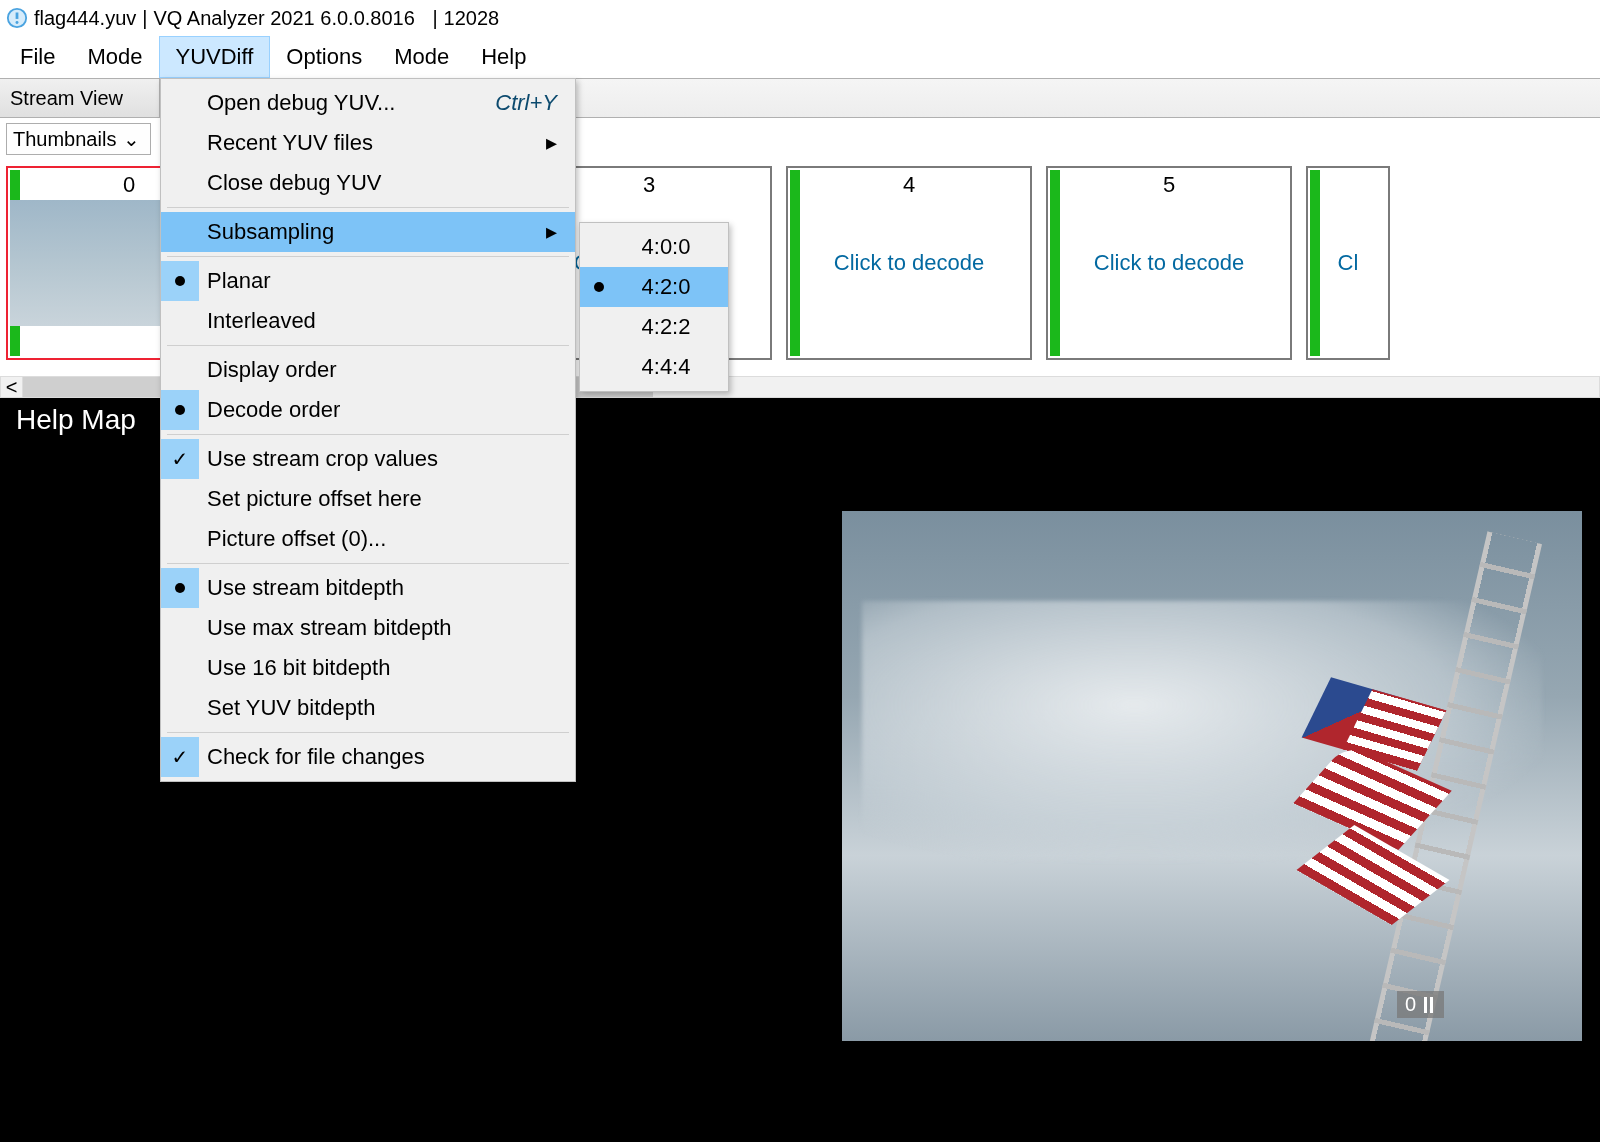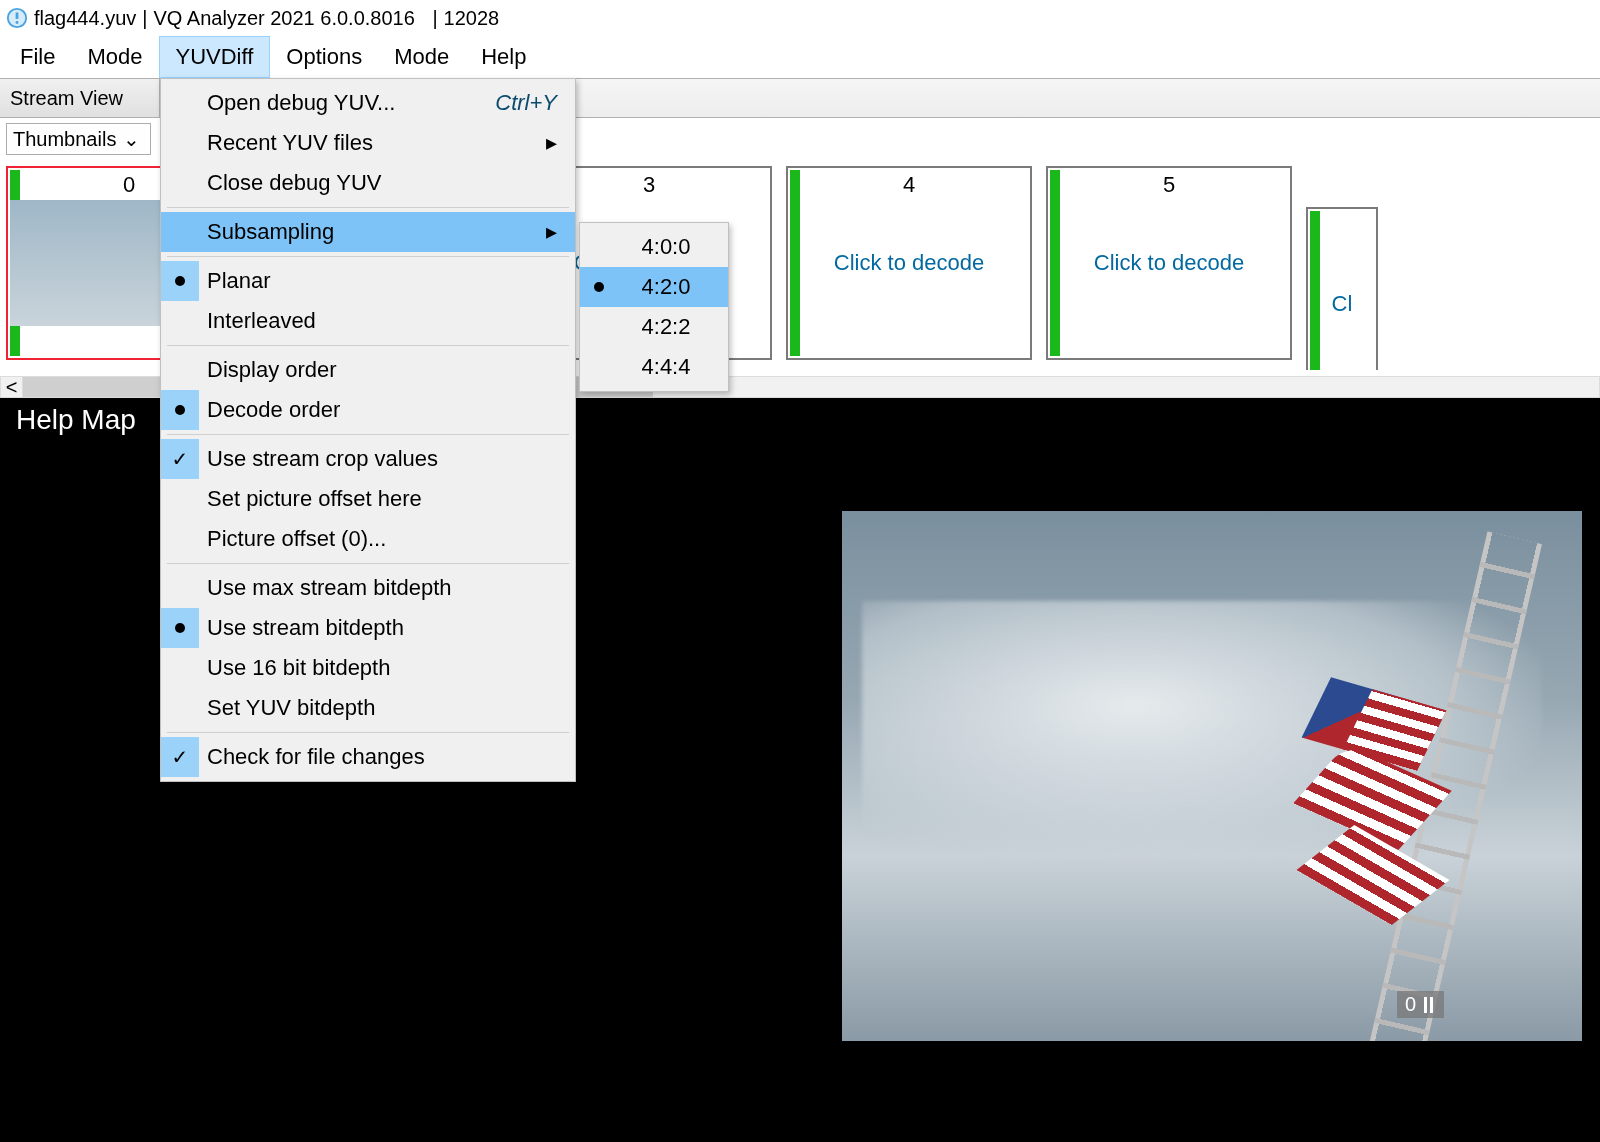--- a/index.html
+++ b/index.html
@@ -131,21 +131,21 @@
   <div class="thumb">
     <div class="gbar"></div>
     <div class="num">4</div>
     <div class="body">Click to decode</div>
   </div>
   <div class="thumb">
     <div class="gbar"></div>
     <div class="num">5</div>
     <div class="body">Click to decode</div>
   </div>
-  <div class="thumb" style="width:72px;margin-top:41px;">
+  <div class="thumb" style="width:84px;">
     <div class="gbar"></div>
     <div class="body">Cl</div>
   </div>
 </div>
 
 <div class="hscrollbar">
   <div class="arrow">&lt;</div>
   <div class="track">
       <div class="sthumb"></div>
     </div>
@@ -213,27 +213,27 @@
     <span>Use stream crop values</span>
   </div>
   <div class="row">
     <span>Set picture offset here</span>
   </div>
   <div class="row">
     <span>Picture offset (0)...</span>
   </div>
   <div class="sep"></div>
   <div class="row">
+    <span class="mark on">
+        <span class="dot"></span>
+      </span>
+    <span>Use stream bitdepth</span>
+  </div>
+  <div class="row">
     <span>Use max stream bitdepth</span>
-  </div>
-  <div class="row">
-    <span class="mark on">
-        <span class="dot"></span>
-      </span>
-    <span>Use stream bitdepth</span>
   </div>
   <div class="row">
     <span>Use 16 bit bitdepth</span>
   </div>
   <div class="row">
     <span>Set YUV bitdepth</span>
   </div>
   <div class="sep"></div>
   <div class="row">
     <span class="mark on check"></span>

